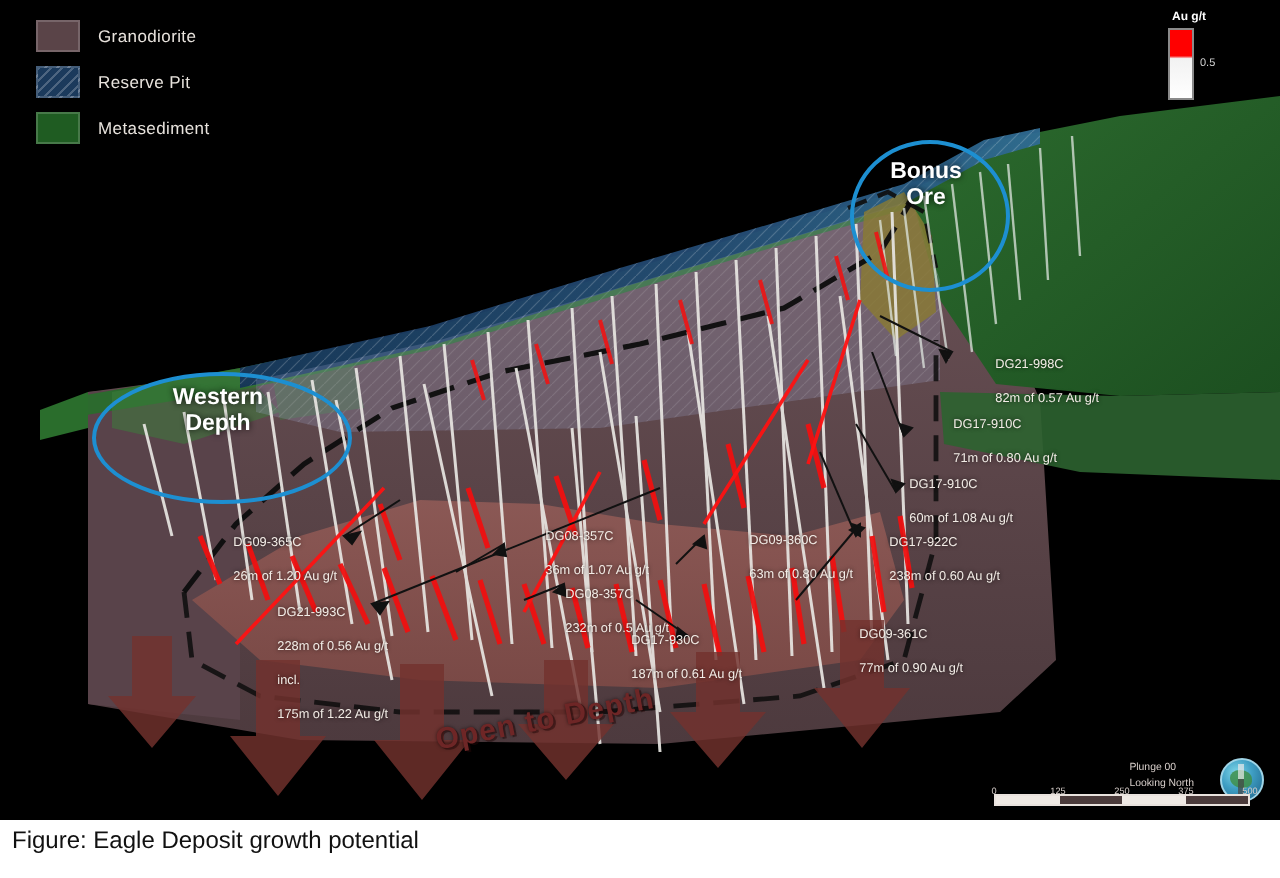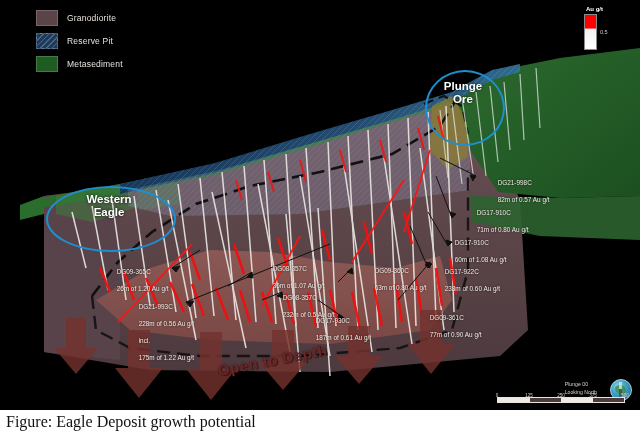--- a/index.html
+++ b/index.html
@@ -14,21 +14,21 @@
   .body{position:absolute;}
 
   #granodiorite-mass{left:0;top:0;width:640px;height:410px;}
   #metasediment-mass{left:0;top:0;width:640px;height:410px;}
   #reserve-pit-mass{left:0;top:0;width:640px;height:410px;}
   #au-mineralization-mass{left:0;top:0;width:640px;height:410px;}
   #drillholes-layer{position:absolute;left:0;top:0;width:640px;height:410px;}
   #arrows-layer{position:absolute;left:0;top:0;width:640px;height:410px;}
 
   
-  #legend{position:absolute;left:36px;top:10px;z-index:40;}
+  #legend{position:absolute;left:18px;top:10px;z-index:40;}
   .legend-row{display:flex;align-items:center;margin-bottom:7px;}
   .legend-swatch{width:20px;height:14px;margin-right:9px;border:1px solid rgba(255,255,255,.18);}
   .legend-label{color:#e8e3dd;font-size:8.5px;letter-spacing:.2px;}
 
   
   #colorbar{position:absolute;right:12px;top:6px;z-index:40;width:44px;}
   #colorbar-title{color:#ffffff;font-size:6px;font-weight:bold;text-align:left;margin-bottom:2px;margin-left:2px;}
   #colorbar-body{display:flex;align-items:flex-start;}
   #colorbar-gradient{width:11px;height:34px;border:1px solid #8a8a8a;
        background:linear-gradient(to bottom,#ff0000 0%,#ff0000 38%,#f2f2f2 42%,#ffffff 100%);}
@@ -67,21 +67,21 @@
 
   #scalebar{position:absolute;left:497px;top:397px;z-index:35;width:128px;}
   #scalebar-bar{display:flex;height:4px;border:1px solid #e9e2dd;}
   #scalebar-bar div{flex:1;}
   .sb-dark{background:#efe9e4;}
   .sb-light{background:#4b3b3b;}
   #scalebar-ticks{position:relative;height:8px;}
   #scalebar-ticks span{position:absolute;top:-10px;color:#d8cfcb;font-size:4.6px;transform:translateX(-50%);}
 
   
-  #caption{position:absolute;left:6px;top:413px;color:#111;font-size:16px;font-family:Liberation Serif, serif;}
+  #caption{position:absolute;left:6px;top:413px;color:#111;font-size:12px;}
 </style>
 </head>
 <body>
 
 <div id="page">
 
   <div id="figure">
 
     <svg id="granodiorite-mass" class="body" viewBox="0 0 640 410" preserveAspectRatio="none">
       <defs>
@@ -266,24 +266,24 @@
     <div id="colorbar">
       <div id="colorbar-title">Au g/t</div>
       <div id="colorbar-body">
         <div id="colorbar-gradient"></div>
         <div id="colorbar-tick">0.5</div>
       </div>
     </div>
 
     <div class="highlight-ellipse" id="western-eagle-circle"></div>
     <div class="highlight-label" id="western-eagle-label" style="white-space:pre-line">Western
-Eagle</div>
+Depth</div>
 
     <div class="highlight-ellipse" id="bonus-ore-circle"></div>
-    <div class="highlight-label" id="bonus-ore-label" style="white-space:pre-line">Plunge
+    <div class="highlight-label" id="bonus-ore-label" style="white-space:pre-line">Bonus
 Ore</div>
 
     <svg style="position:absolute;left:0;top:0;width:640px;height:410px;z-index:27" viewBox="0 0 640 410" preserveAspectRatio="none">
       <g stroke="#111" stroke-width="1" fill="#111">
         <path d="M172,268 L200,250"></path>
           <polygon points="172,268 180,266 176,272"></polygon>
         <path d="M186,302 L330,244"></path>
           <polygon points="186,302 194,301 190,307"></polygon>
         <path d="M252,272 L228,286"></path>
           <polygon points="252,272 247,277 253,278"></polygon>

